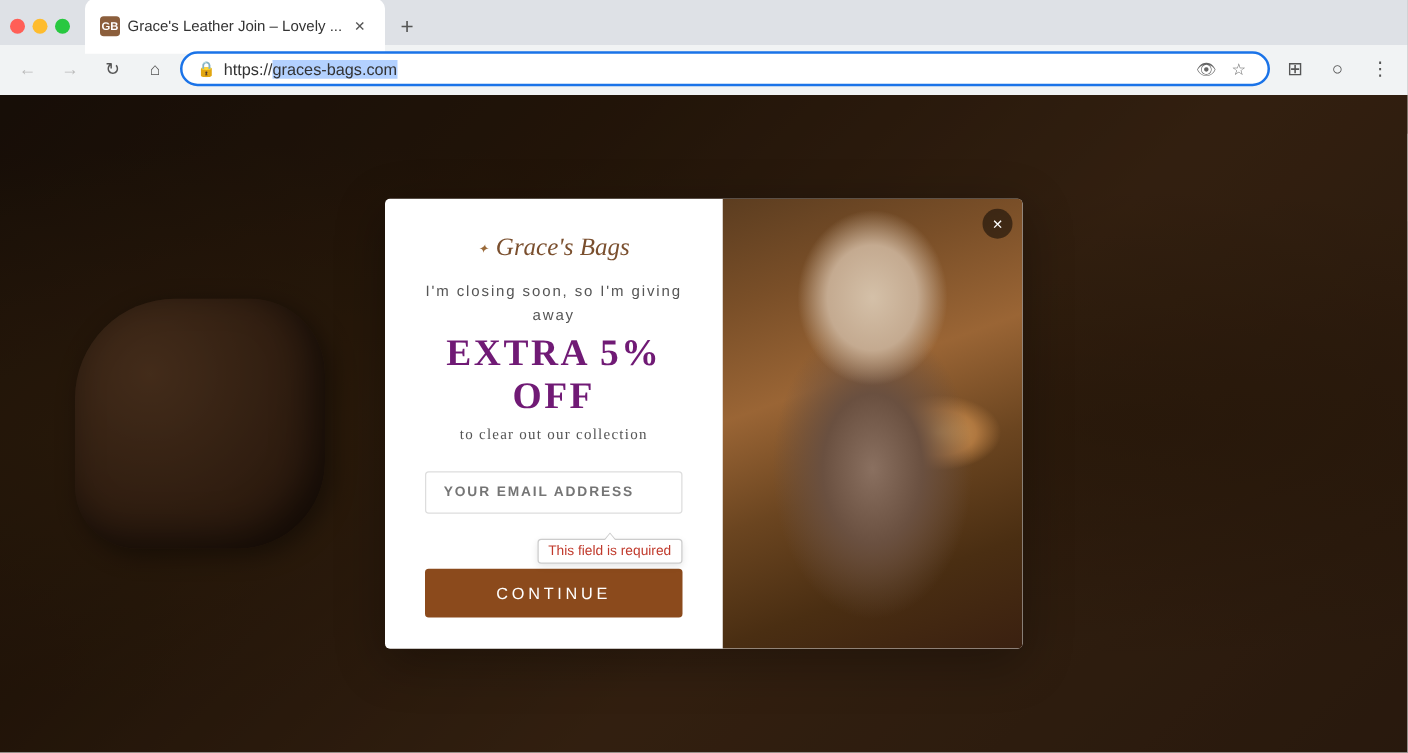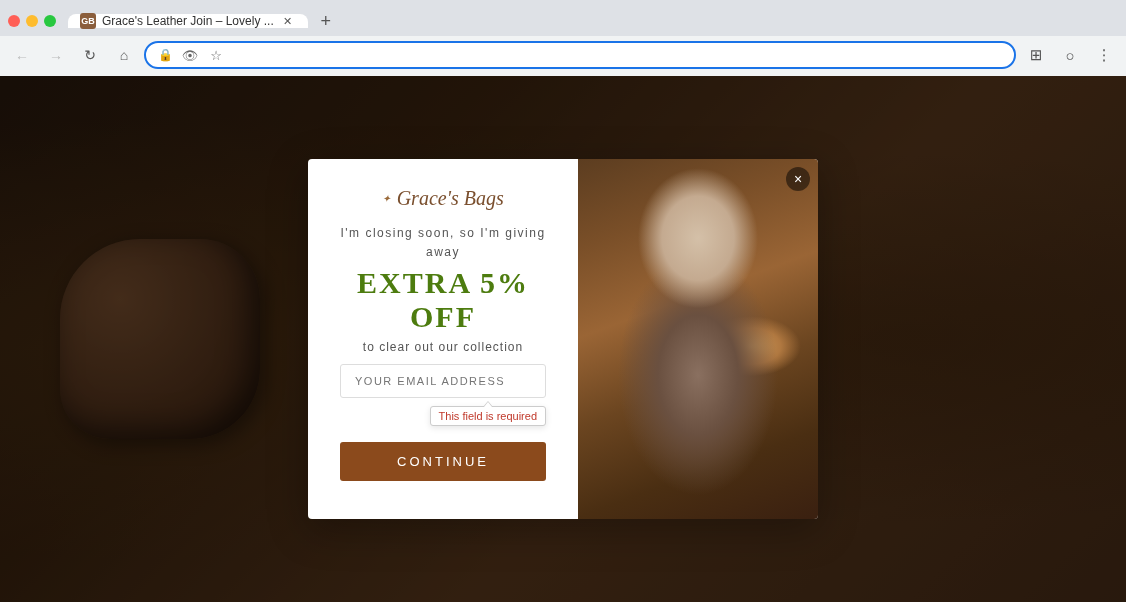--- a/index.html
+++ b/index.html
@@ -19,21 +19,21 @@
       gap: 4px;
       background: #dee1e6;
       height: 36px;
     }
     .tab {
       display: flex;
       align-items: center;
       background: #fff;
       border-radius: 8px 8px 0 0;
       padding: 0 12px;
-      height: 14px;
+      height: 44px;
       min-width: 180px;
       font-size: 12px;
       color: #333;
       gap: 6px;
     }
     .tab-favicon {
       width: 16px; height: 16px;
       background: #8b5e3c;
       border-radius: 3px;
       display: flex; align-items: center; justify-content: center;
@@ -188,47 +188,49 @@
     .modal-subtitle {
       font-size: 12px;
       color: #555;
       letter-spacing: 1.5px;
       margin-bottom: 4px;
       line-height: 1.6;
     }
     .modal-headline {
       font-size: 30px;
       font-weight: bold;
-      color: #4d7c0f;
+      color: #701a75;
       letter-spacing: 2px;
       margin-bottom: 6px;
       font-family: Georgia, serif;
     }
     .modal-tagline {
       font-size: 12px;
       color: #555;
       letter-spacing: 1px;
-      margin-bottom: 10px;
+      margin-bottom: 22px;
+      font-family: Liberation Serif, serif;
     }
     .modal-body {
       font-size: 11.5px;
       color: #666;
       line-height: 1.6;
       margin-bottom: 14px;
     }
     .email-input {
       width: 100%;
       padding: 10px 14px;
       border: 1px solid #ddd;
       border-radius: 3px;
       font-size: 11px;
       letter-spacing: 1.5px;
       color: #aaa;
       outline: none;
-      margin-bottom: 0;
+      margin-bottom: 12px;
+      font-weight: bold;
     }
     .email-wrapper { position: relative; width: 100%; margin-bottom: 4px; }
     .validation-tooltip {
       position: absolute;
       bottom: -28px;
       right: 0;
       background: #fff;
       border: 1px solid #ccc;
       border-radius: 3px;
       padding: 3px 8px;
@@ -261,21 +263,21 @@
     .continue-btn {
       width: 100%;
       padding: 12px;
       background: #8b4a1c;
       color: #fff;
       border: none;
       border-radius: 3px;
       font-size: 13px;
       letter-spacing: 3px;
       cursor: pointer;
-      margin-top: 40px;
+      margin-top: 28px;
     }
 
     .modal-right {
       width: 240px;
       position: relative;
       overflow: hidden;
       flex-shrink: 0;
     }
     .modal-image {
       width: 100%;
@@ -347,20 +349,23 @@
     <div class="new-tab-btn">+</div>
   </div>
 
   <div class="browser-controls">
     <div class="ctrl-btn disabled">←</div>
     <div class="ctrl-btn disabled">→</div>
     <div class="ctrl-btn">↻</div>
     <div class="ctrl-btn">⌂</div>
     <div class="address-bar">
       <span class="address-icon">🔒</span>
+      <span class="address-text">
+        <span>https://</span><span style="background:#b3d1ff">graces-bags.com</span>
+      </span>
       <div class="address-actions">
         <div class="addr-btn">👁</div>
         <div class="addr-btn">☆</div>
       </div>
     </div>
     <div class="browser-right-controls">
       <div class="br-btn">⊞</div>
       <div class="br-btn">○</div>
       <div class="br-btn">⋮</div>
     </div>

